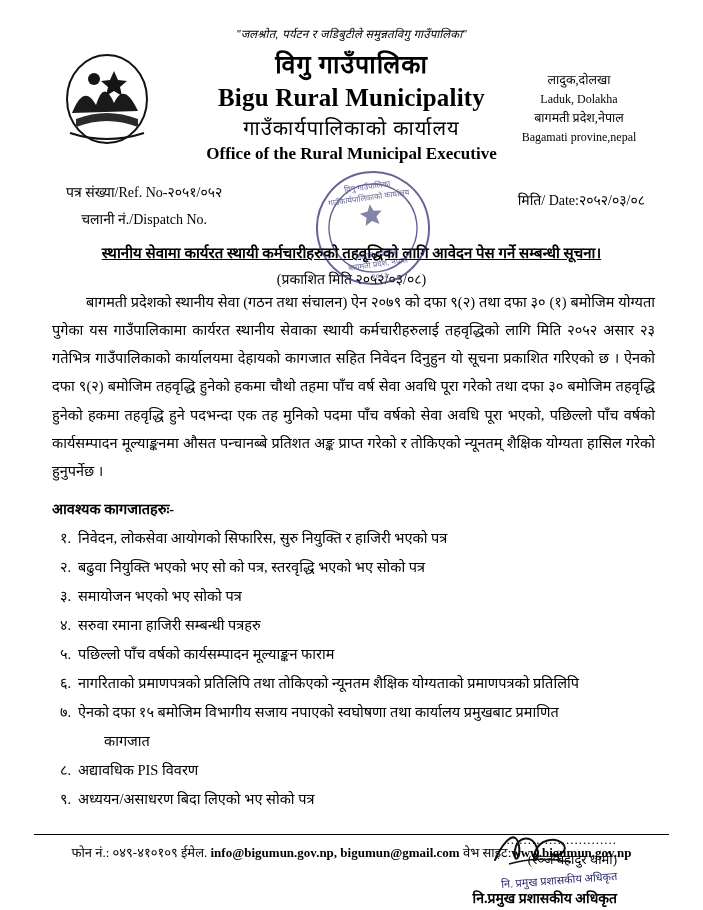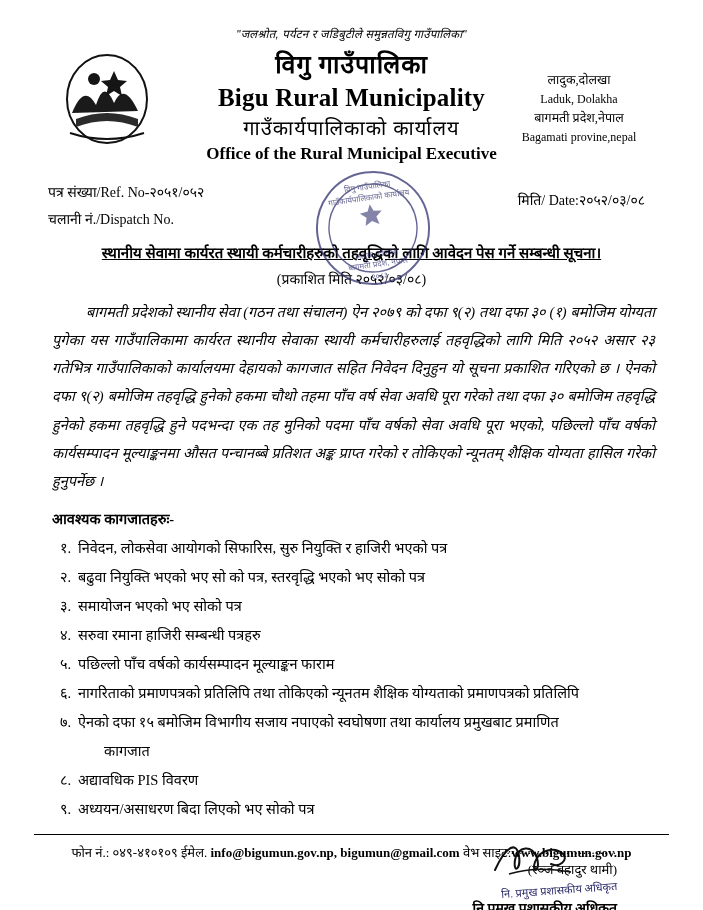--- a/index.html
+++ b/index.html
@@ -82,23 +82,24 @@
   }
   
   .refrow {
     position: relative;
     margin-top: 14px;
     height: 52px;
     font-size: 14px;
   }
   .ref-left {
     position: absolute;
-    left: 14px;
+    left: 32px;
     top: 0;
     line-height: 1.9;
+    text-align: center;
   }
   .ref-left div {
     white-space: nowrap;
   }
   .ref-right {
     position: absolute;
     right: 24px;
     top: 10px;
     font-size: 14px;
     white-space: nowrap;
@@ -129,27 +130,25 @@
     margin-top: 10px;
     line-height: 1.5;
   }
   .pubdate {
     text-align: center;
     font-size: 14px;
     margin-top: 4px;
   }
   
   .para {
-    margin-top: 10px;
     font-size: 14.5px;
     line-height: 1.95;
     text-align: justify;
     text-indent: 34px;
     padding: 0 14px 0 18px;
-    font-style: italic;
   }
   .docs-head {
     margin-top: 13px;
     padding-left: 18px;
     font-size: 14.5px;
     font-weight: bold;
   }
   ol.docs {
     list-style: none;
     margin: 6px 0 0 0;

